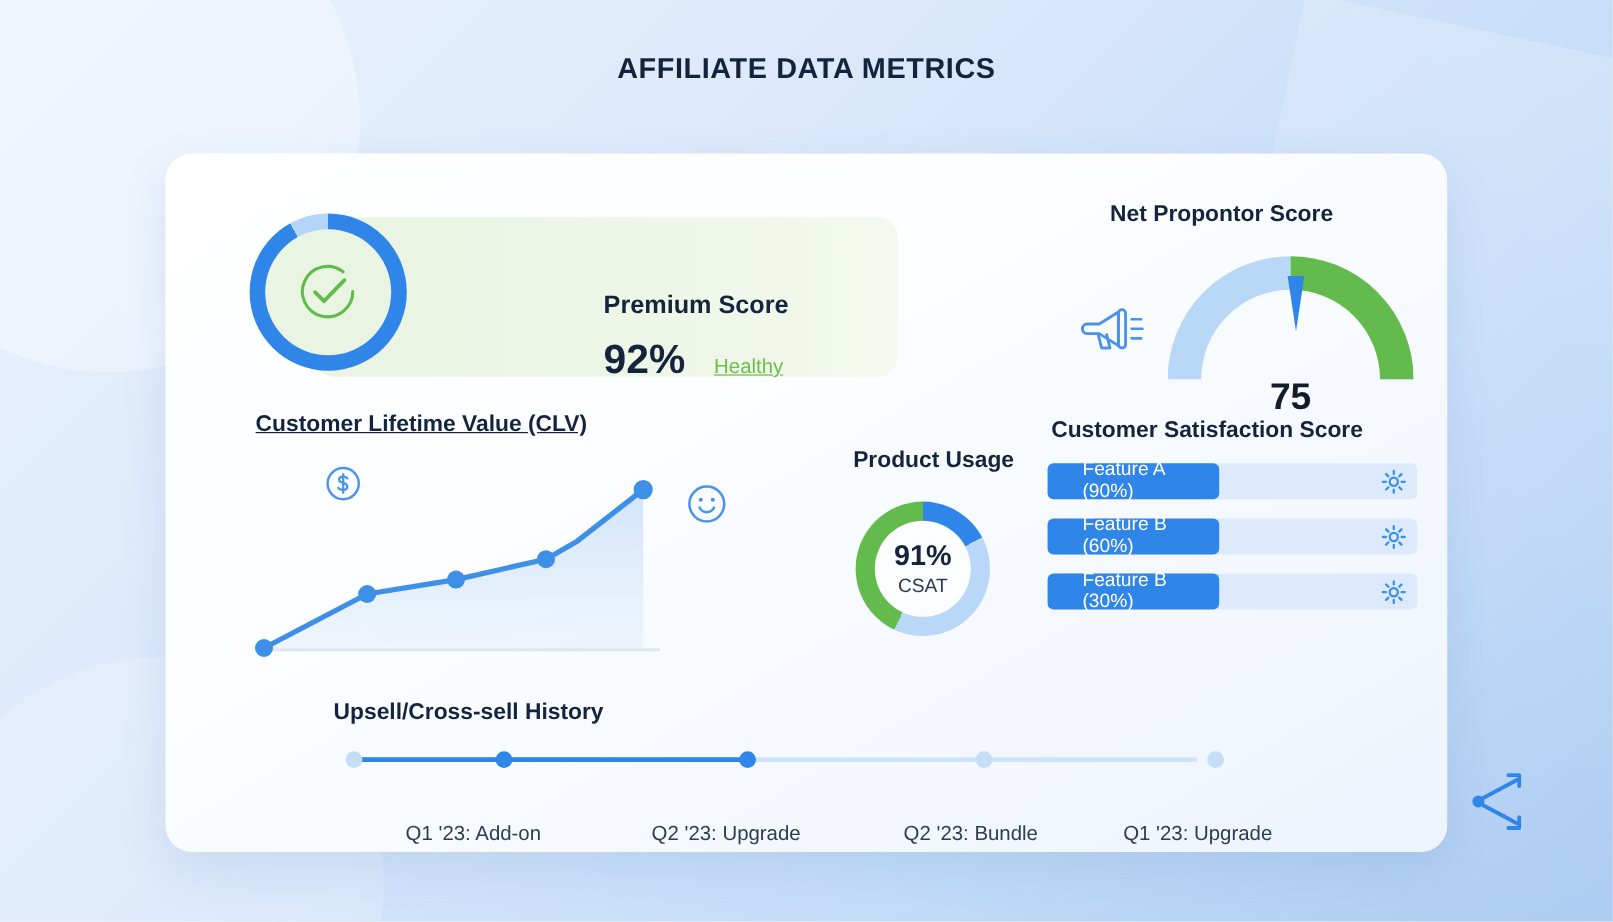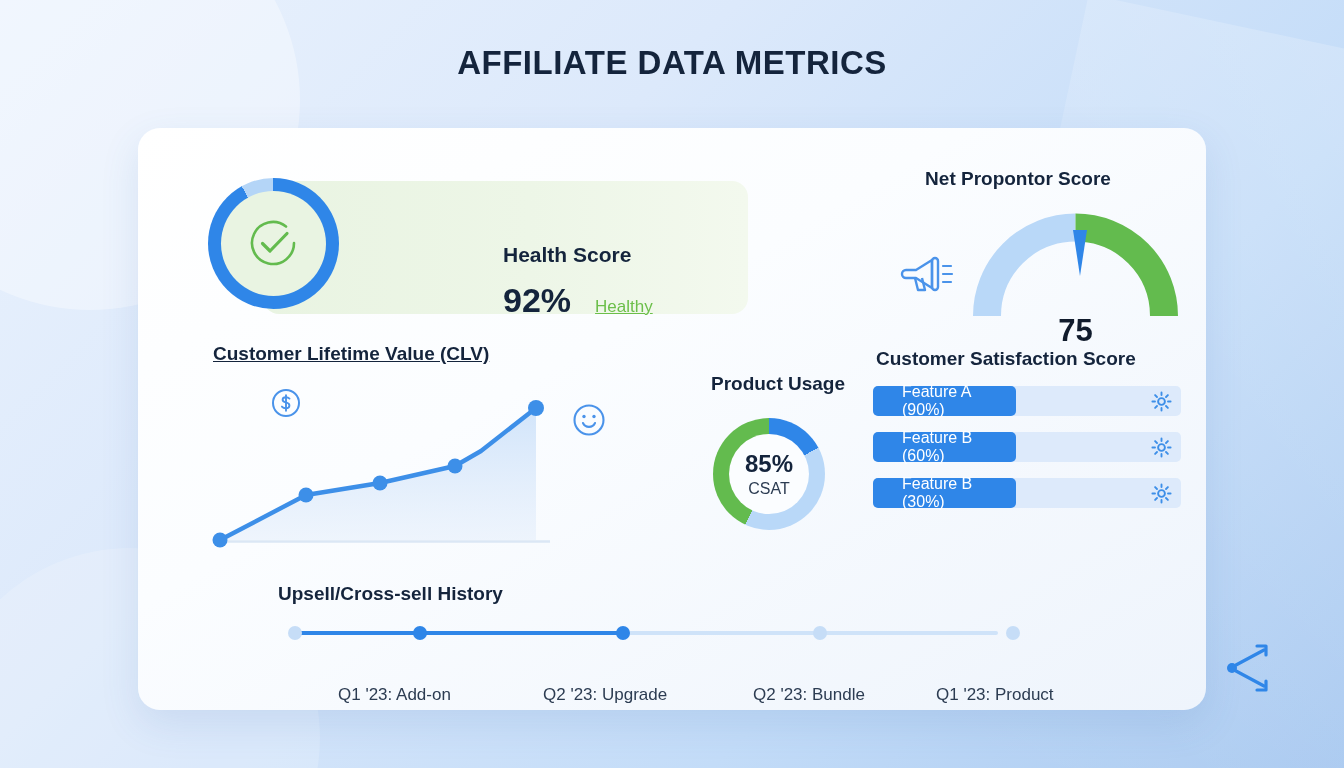--- a/index.html
+++ b/index.html
@@ -23,21 +23,21 @@
   .bg-diag {
     position: absolute; right: -180px; top: 40px;
     width: 520px; height: 760px;
     background: linear-gradient(200deg, rgba(255,255,255,0.22), rgba(255,255,255,0));
     transform: rotate(12deg);
   }
 
   .page-title {
     position: absolute; left: 0; top: 44px; width: 1344px;
     text-align: center;
-    font-size: 33px; font-weight: bold; letter-spacing: .5px;
+    font-size: 24px; font-weight: bold; letter-spacing: .5px;
     color: #14243c;
   }
 
   .panel {
     position: absolute; left: 138px; top: 128px;
     width: 1068px; height: 582px;
     background: linear-gradient(150deg, #ffffff 0%, #fbfdff 40%, #eef4fc 100%);
     border-radius: 22px;
     box-shadow: 0 14px 38px rgba(60,110,180,0.13);
   }
@@ -155,21 +155,21 @@
 <div class="bg-circle-1"></div>
 <div class="bg-circle-2"></div>
 <div class="bg-diag"></div>
 
 <div class="page-title">AFFILIATE DATA METRICS</div>
 
 <div class="panel">
 
   <div class="health-card">
     <div class="health-text">
-      <div class="health-label">Health Score</div>
+      <div class="health-label">Premium Score</div>
       <div class="health-value-row">
         <span class="health-value">92%</span>
         <span class="health-status">Healthy</span>
       </div>
     </div>
   </div>
   <div class="health-ring">
     <span class="check-icon">
       <svg width="58" height="58" viewBox="0 0 58 58">
         <path d="M50 29a21 21 0 1 1-8-16.5" fill="none" stroke="#63bb4e" stroke-width="2.6" stroke-linecap="round"></path>
@@ -233,21 +233,21 @@
         <circle cx="22" cy="13.5" r="1.7" fill="#4a93ea"></circle>
         <path d="M11 20 a6.6 6.6 0 0 0 12 0" fill="none" stroke="#4a93ea" stroke-width="2.1" stroke-linecap="round"></path>
       </svg>
     </span>
   </div>
 
   <div class="usage-block">
     <div class="usage-title">Product Usage</div>
     <div class="usage-donut">
       <div class="usage-center">
-        <span class="usage-pct">85%</span>
+        <span class="usage-pct">91%</span>
         <span class="usage-sub">CSAT</span>
       </div>
     </div>
   </div>
 
   <div class="csat-block">
     <div class="csat-title">Customer Satisfaction Score</div>
 
     <div class="csat-row">
       <div class="csat-fill">Feature A (90%)</div>
@@ -287,21 +287,21 @@
       <div class="tl-line-fg"></div>
       <div class="tl-dot empty" style="left:10px"></div>
       <div class="tl-dot filled" style="left:135px"></div>
       <div class="tl-dot filled" style="left:338px"></div>
       <div class="tl-dot empty" style="left:535px"></div>
       <div class="tl-dot empty" style="left:728px"></div>
       <div class="tl-labels">
         <span class="tl-label" style="left:60px">Q1 '23: Add-on</span>
         <span class="tl-label" style="left:265px">Q2 '23: Upgrade</span>
         <span class="tl-label" style="left:475px">Q2 '23: Bundle</span>
-        <span class="tl-label" style="left:658px">Q1 '23: Product</span>
+        <span class="tl-label" style="left:658px">Q1 '23: Upgrade</span>
       </div>
       <span class="share-icon">
         <svg width="54" height="50" viewBox="0 0 54 50">
           <circle cx="9" cy="25" r="5" fill="#2f86e8"></circle>
           <path d="M13 22 L41 7 M13 28 L41 43" stroke="#2f86e8" stroke-width="3.2" stroke-linecap="round"></path>
           <path d="M34 3 h9 v9" fill="none" stroke="#2f86e8" stroke-width="3.2" stroke-linecap="round" stroke-linejoin="round"></path>
           <path d="M34 47 h9 v-9" fill="none" stroke="#2f86e8" stroke-width="3.2" stroke-linecap="round" stroke-linejoin="round"></path>
         </svg>
       </span>
     </div>

